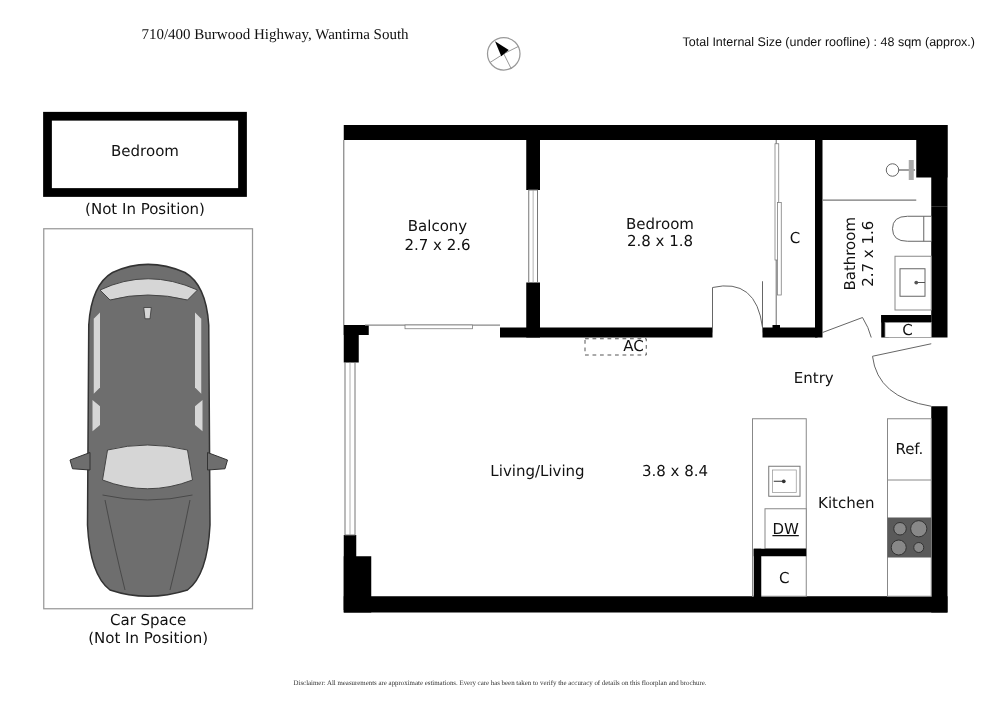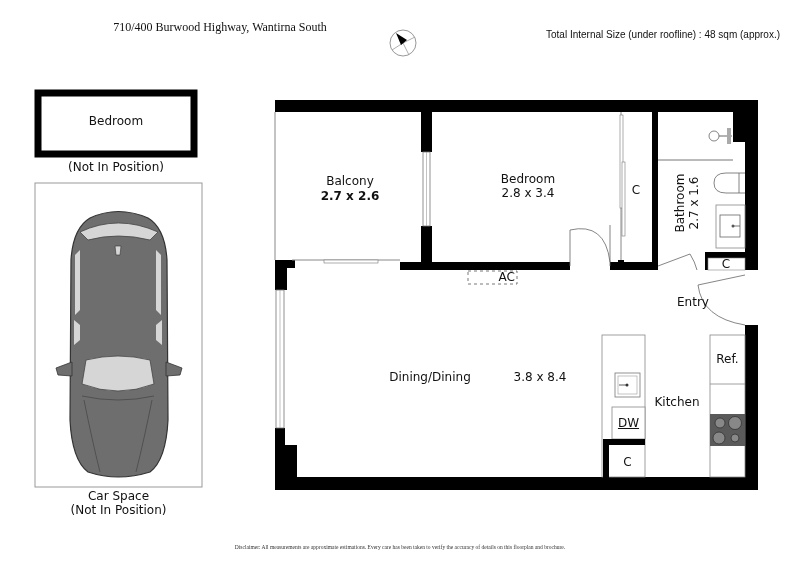--- a/index.html
+++ b/index.html
@@ -132,37 +132,37 @@
   </g>
 </svg>
 
 <div class="abs lbl" style="left:38px; top:114px; width:156px;">Bedroom</div>
 <div class="abs lbl" style="left:38px; top:160px; width:156px;">(Not In Position)</div>
 
 <div class="abs lbl" style="left:35px; top:489px; width:167px;">Car Space</div>
 <div class="abs lbl" style="left:35px; top:503px; width:167px;">(Not In Position)</div>
 
 <div class="abs lbl" style="left:300px; top:174px; width:100px;">Balcony</div>
-<div class="abs lbl" style="left:300px; top:189px; width:100px;font-weight:bold;">2.7 x 2.6</div>
+<div class="abs lbl" style="left:300px; top:189px; width:100px;">2.7 x 2.6</div>
 
 <div class="abs lbl" style="left:478px; top:172px; width:100px;">Bedroom</div>
-<div class="abs lbl" style="left:478px; top:186px; width:100px;">2.8 x 3.4</div>
+<div class="abs lbl" style="left:478px; top:186px; width:100px;">2.8 x 1.8</div>
 
 <div class="abs lbl" style="left:626px; top:183px; width:20px;">C</div>
 
 <div class="abs lbl" style="left:640px; top:196px; width:80px; transform:rotate(-90deg); transform-origin:center;">Bathroom</div>
 <div class="abs lbl" style="left:654px; top:196px; width:80px; transform:rotate(-90deg); transform-origin:center;">2.7 x 1.6</div>
 
 <div class="abs lbl" style="left:715px; top:257px; width:22px;">C</div>
 
 <div class="abs lbl" style="left:470px; top:270px; width:45px;text-align:right;">AC</div>
 
-<div class="abs lbl" style="left:668px; top:295px; width:50px;">Entry</div>
+<div class="abs lbl" style="left:626px; top:295px; width:50px;">Entry</div>
 
-<div class="abs lbl" style="left:380px; top:370px; width:100px;">Dining/Dining</div>
+<div class="abs lbl" style="left:380px; top:370px; width:100px;">Living/Living</div>
 <div class="abs lbl" style="left:505px; top:370px; width:70px;">3.8 x 8.4</div>
 
 <div class="abs lbl" style="left:710px; top:352px; width:35px;">Ref.</div>
 <div class="abs lbl" style="left:647px; top:395px; width:60px;">Kitchen</div>
 <div class="abs lbl" style="left:612px; top:416px; width:33px;text-decoration:underline;">DW</div>
 <div class="abs lbl" style="left:610px; top:455px; width:35px;">C</div>
 
 <div class="abs disc">Disclaimer: All measurements are approximate estimations. Every care has been taken to verify the accuracy of details on this floorplan and brochure.</div>
 
 </body></html>

